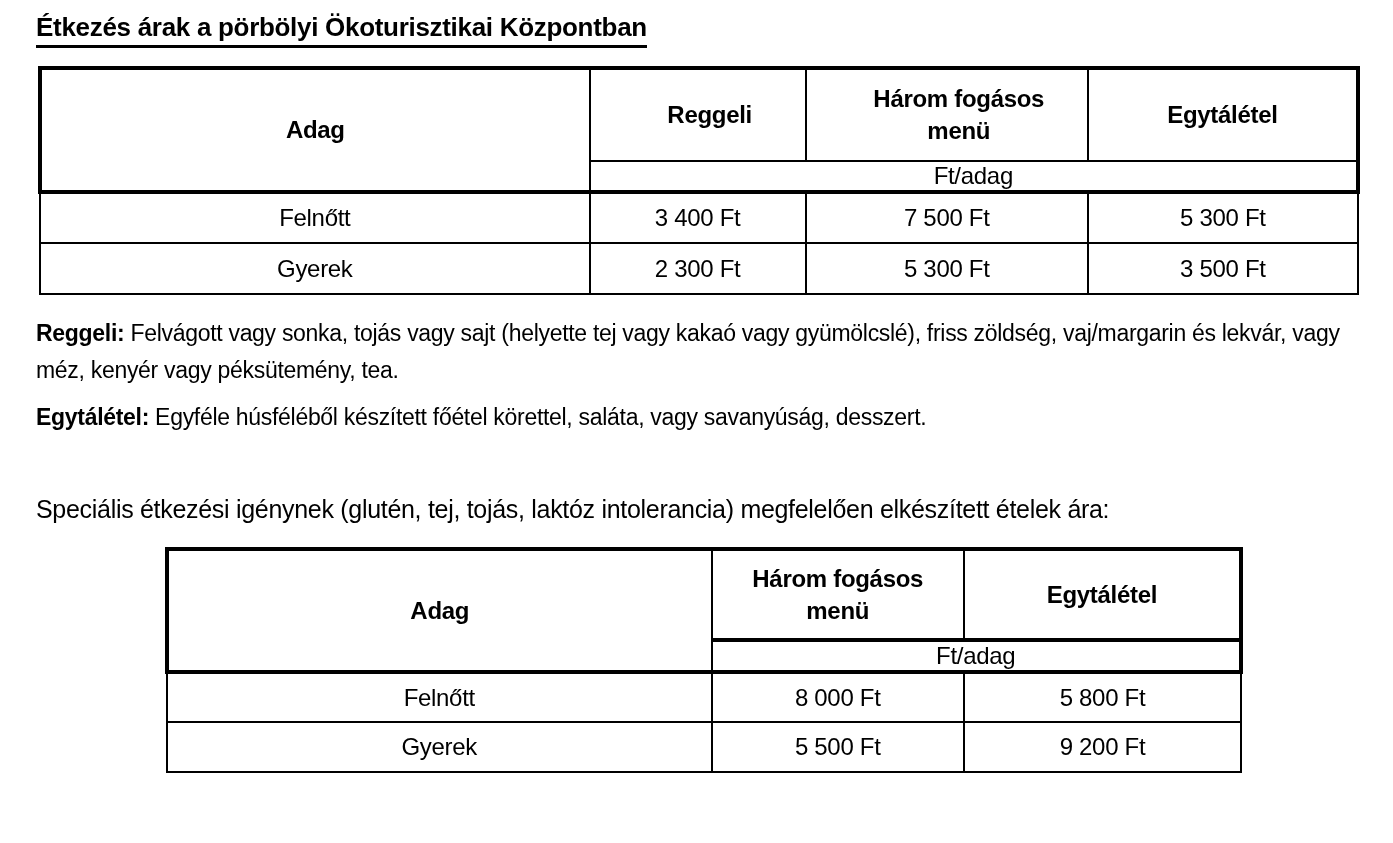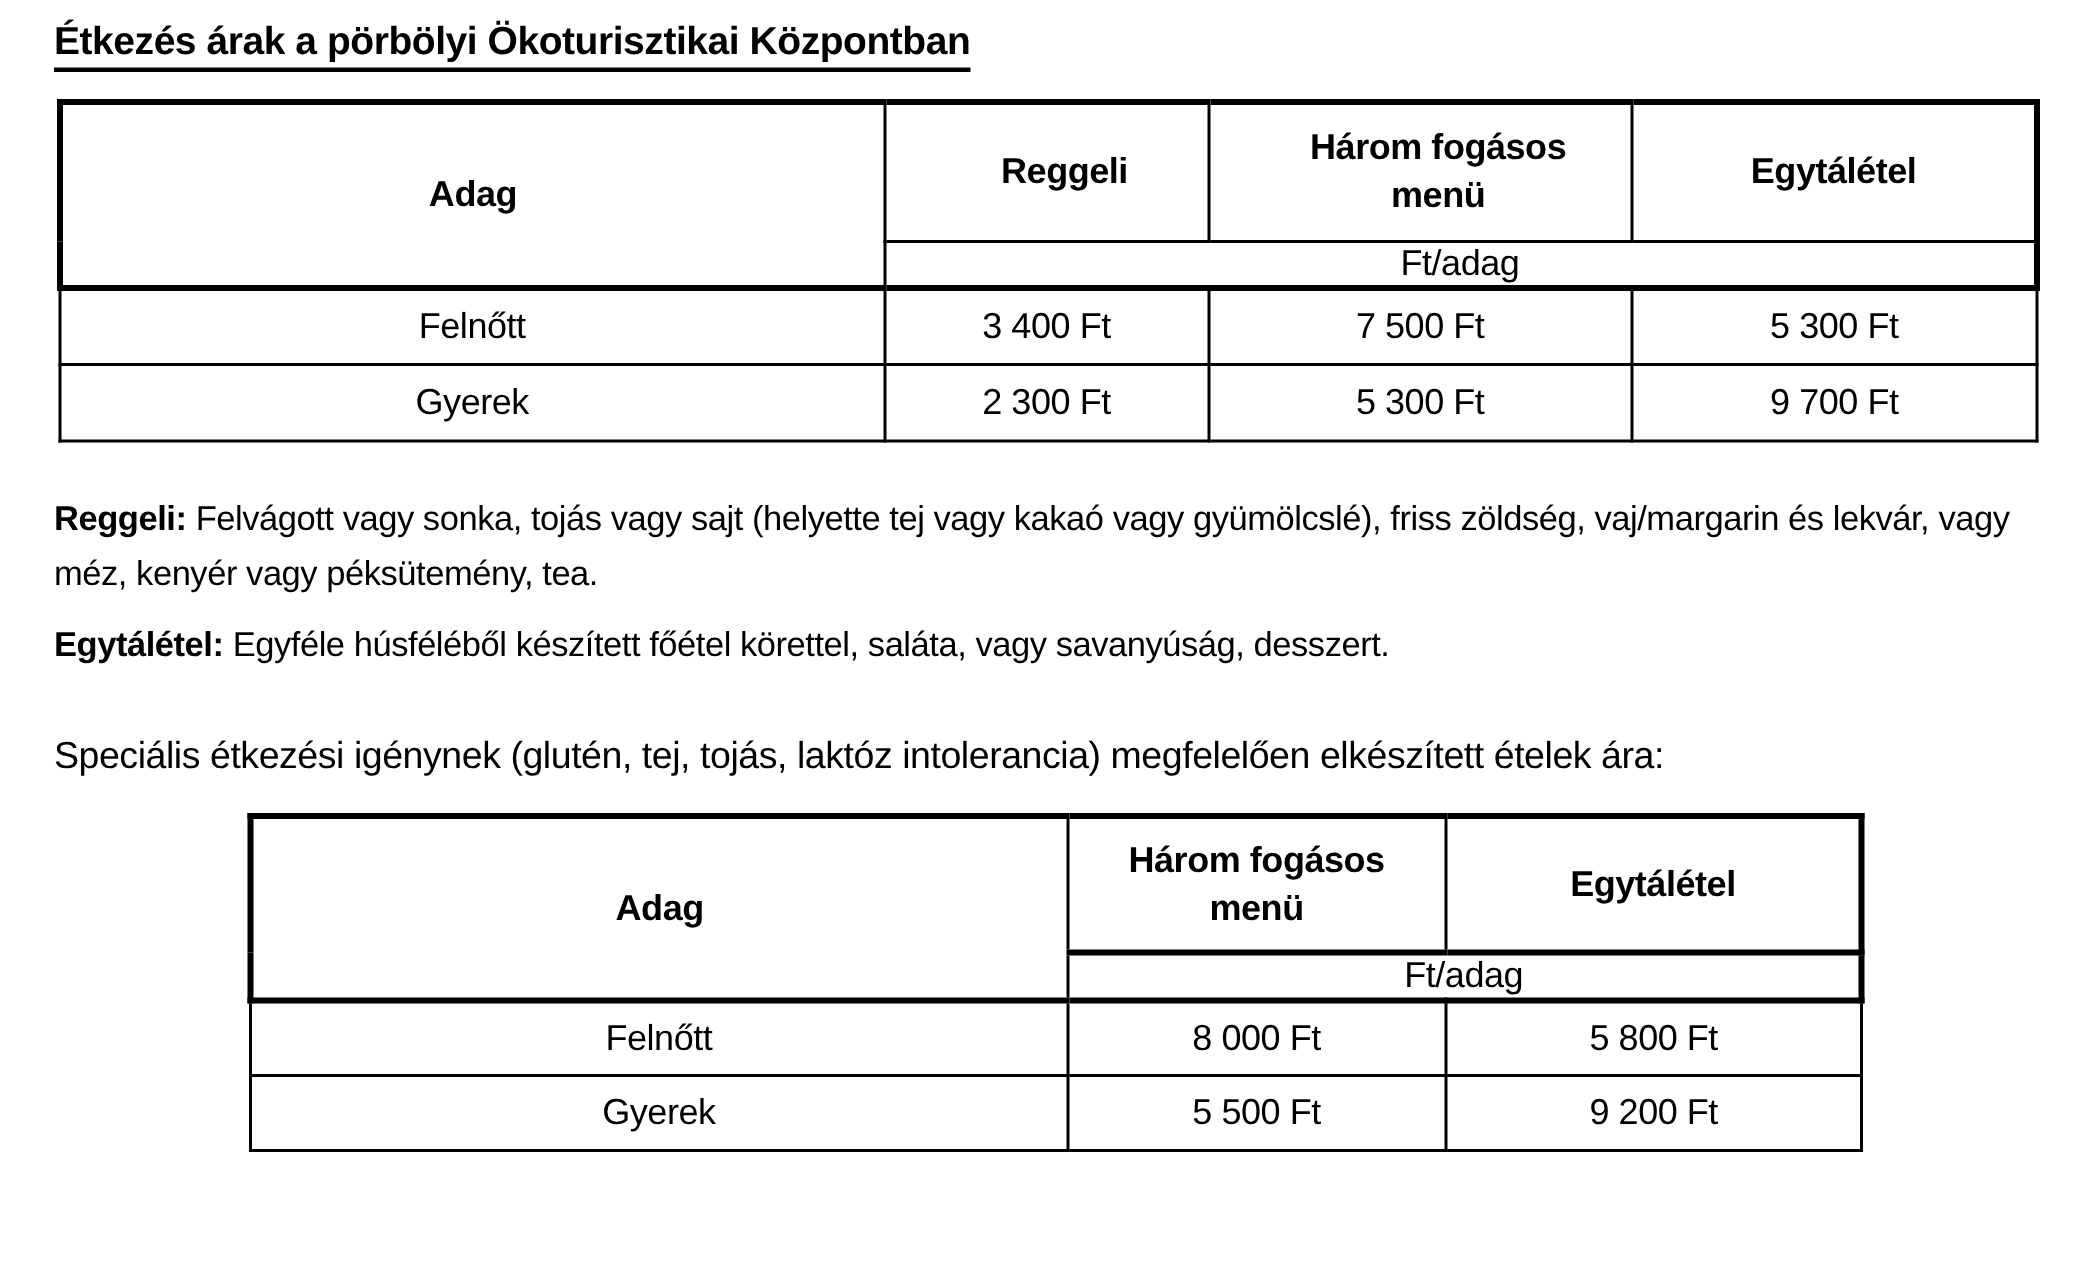--- a/index.html
+++ b/index.html
@@ -49,33 +49,33 @@
   .t1 col.c3 { width: 20.5%; }
   .t1 tr.hrow  { height: 93px; }
   .t1 tr.urow  { height: 29px; }
   .t1 tr.drow  { height: 51px; }
   .t1 td.adag  { border-left: 4px solid #000; border-top: 4px solid #000; border-bottom: 4px solid #000; }
   .t1 td.h1, .t1 td.h2 { border-top: 4px solid #000; padding-left: 34px; }
   .t1 td.h3    { border-top: 4px solid #000; border-right: 4px solid #000; }
   .t1 td.unit  { border-bottom: 4px solid #000; border-right: 4px solid #000; }
 
   
-  .notes { margin-top: 32px; width: 1330px; }
+  .notes { margin-top: 20px; width: 1330px; }
   .note {
     font-size: 23px;
     line-height: 1.62;
     margin-bottom: 9px;
   }
   .note b { letter-spacing: -0.3px; }
 
   
   .special {
     font-size: 25px;
     line-height: 1.3;
-    margin-top: 40px;
+    margin-top: 57px;
     font-weight: normal;
   }
 
   
   .t2 { width: 1078px; margin: 22px 0 0 129px; }
   .t2 col.c0 { width: 50.7%; }
   .t2 col.c1 { width: 23.5%; }
   .t2 col.c2 { width: 25.8%; }
   .t2 tr.hrow  { height: 91px; }
   .t2 tr.urow  { height: 29px; }
@@ -114,21 +114,21 @@
     <tr class="drow">
       <td>Felnőtt</td>
       <td>3 400 Ft</td>
       <td>7 500 Ft</td>
       <td>5 300 Ft</td>
     </tr>
     <tr class="drow">
       <td>Gyerek</td>
       <td>2 300 Ft</td>
       <td>5 300 Ft</td>
-      <td>9 700 Ft</td>
+      <td>3 500 Ft</td>
     </tr>
   </tbody>
     </table>
 
   <div class="notes">
     <p class="note"><b>Reggeli:</b><span> Felvágott vagy sonka, tojás vagy sajt (helyette tej vagy kakaó vagy gyümölcslé), friss zöldség, vaj/margarin és lekvár, vagy méz, kenyér vagy péksütemény, tea.</span></p>
     <p class="note"><b>Egytálétel:</b><span> Egyféle húsféléből készített főétel körettel, saláta, vagy savanyúság, desszert.</span></p>
   </div>
 
   <p class="special">Speciális étkezési igénynek (glutén, tej, tojás, laktóz intolerancia) megfelelően elkészített ételek ára:</p>

